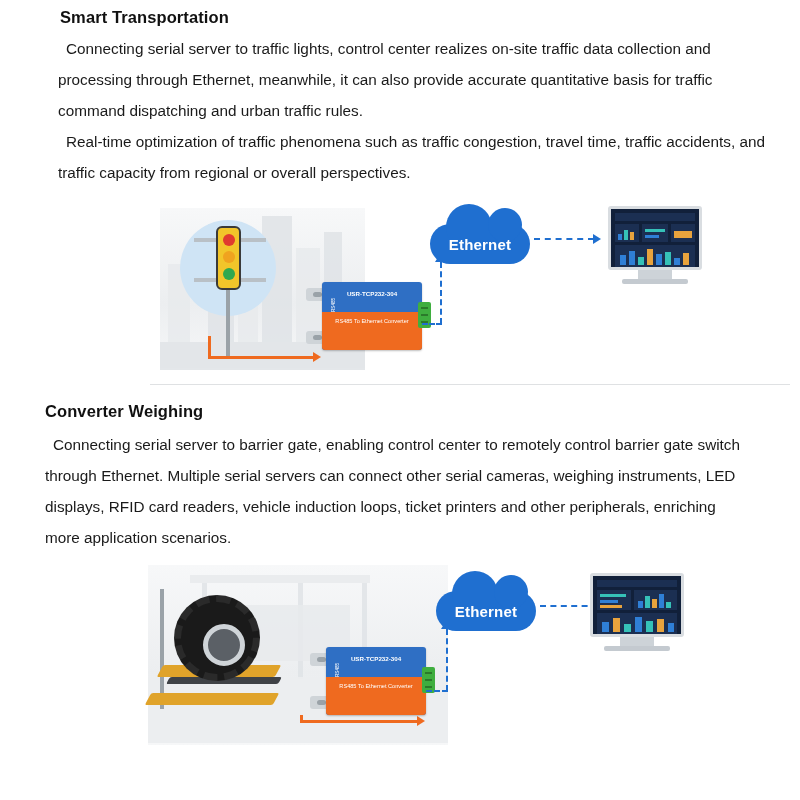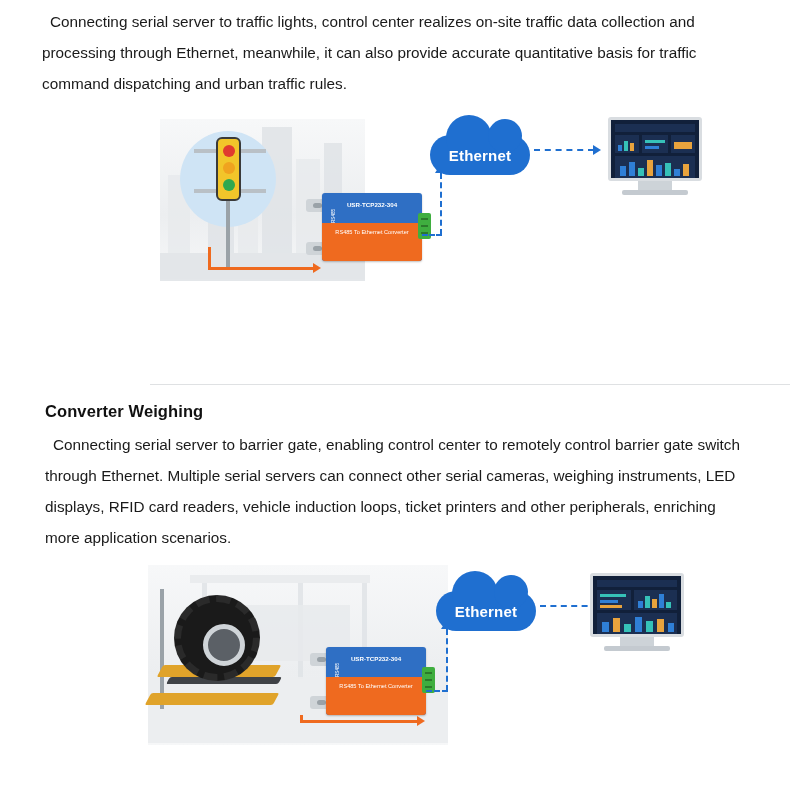--- a/index.html
+++ b/index.html
@@ -24,21 +24,21 @@
     color: #111;
   }
   .sec1 .sec-title { margin: 8px 0 0 60px; }
   .sec2 .sec-title { margin: 10px 0 0 45px; }
 
   .sec-body {
     font-size: 15.3px;
     line-height: 31px;
     color: #1a1a1a;
   }
-  .sec1 .sec-body { margin: 6px 0 0 42px; width: 712px; }
+  .sec1 .sec-body { margin: 6px 0 0 58px; width: 712px; }
   .sec2 .sec-body { margin: 8px 0 0 45px; width: 700px; }
   .sec-body p { margin: 0; }
   .indent { text-indent: 8px; }
 
   
   .illus { position: relative; }
   .illus1 { margin: 14px 0 0 150px; width: 520px; height: 175px; }
   .illus2 { margin: 12px 0 0 130px; width: 545px; height: 190px; }
 
   .bg-photo {
@@ -197,22 +197,24 @@
   .hr-line {
     position: absolute; left: 150px; width: 640px; height: 1px; background: #dfe1e3;
   }
 </style>
 </head>
 <body>
 
 <div class="page">
 
   <div class="section sec1">
+    <div class="sec-title">Smart Transportation</div>
     <div class="sec-body">
       <p class="indent"> Connecting serial server to traffic lights, control center realizes on-site traffic data collection and processing through Ethernet, meanwhile, it can also provide accurate quantitative basis for traffic command dispatching and urban traffic rules.</p>
+      <p class="indent"> Real-time optimization of traffic phenomena such as traffic congestion, travel time, traffic accidents, and traffic capacity from regional or overall perspectives.</p>
     </div>
 
     <div class="illus illus1">
 
       <div class="bg-photo" style="left:10px; top:6px; width:205px; height:160px;"></div>
       <div class="bld" style="left:58px; top:22px; width:26px; height:118px;"></div>
       <div class="bld l" style="left:88px; top:40px; width:20px; height:100px;"></div>
       <div class="bld" style="left:112px; top:14px; width:30px; height:126px;"></div>
       <div class="bld l" style="left:146px; top:46px; width:24px; height:94px;"></div>
       <div class="bld" style="left:174px; top:30px; width:18px; height:110px;"></div>

